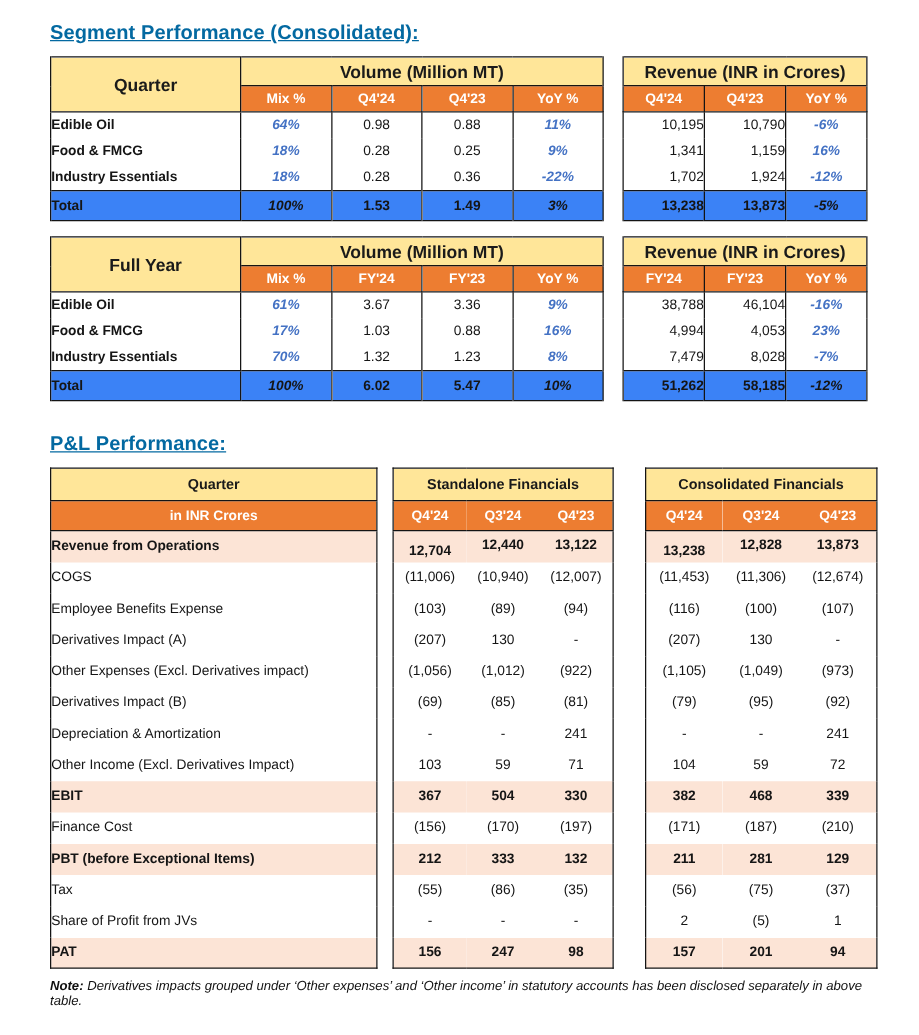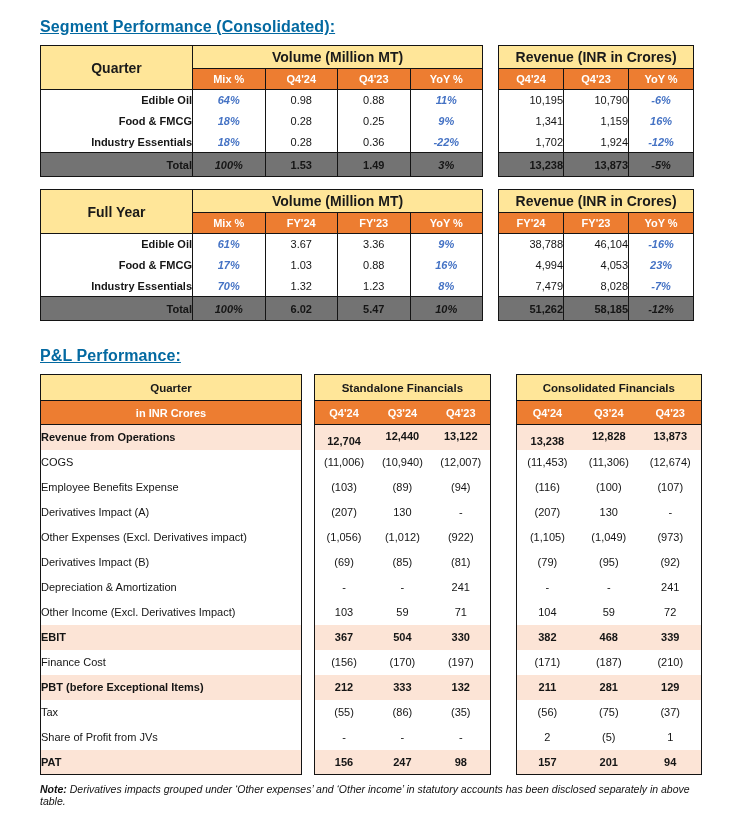--- a/index.html
+++ b/index.html
@@ -23,23 +23,23 @@
     border-left:1.2px solid #141414; border-right:1.2px solid #141414;
     font-size:11px; padding:0; overflow:hidden; white-space:nowrap;
   }
   .yellow { background:#FFE699; color:#1a1a1a; font-weight:bold; text-align:center; }
   .orange { background:#ED7D31; color:#ffffff; font-weight:bold; text-align:center; }
   .seg-vol thead tr.h1 th, .seg-rev thead tr.h1 th { height:23px; font-size:14px; }
   .seg-vol thead tr.h2 th, .seg-rev thead tr.h2 th { height:21px; border-top:1.2px solid #141414; border-bottom:1.3px solid #141414; }
   .seg-vol tbody td, .seg-rev tbody td { height:21px; }
   .seg-vol tbody tr:first-child td, .seg-rev tbody tr:first-child td { border-top:1.3px solid #141414; }
   .seg-vol tfoot td, .seg-rev tfoot td {
-    border-top:1.6px solid #141414; height:24px; background:#737373; font-weight:bold;
+    border-top:1.6px solid #141414; height:24px; background:#3b82f6; font-weight:bold;
   }
-  .lbl  { text-align:right; padding-left:7px; font-weight:bold; }
+  .lbl  { text-align:left; padding-left:7px; font-weight:bold; }
   .blue { color:#4472C4; font-style:italic; font-weight:bold; text-align:center; }
   .num  { text-align:center; }
   .rnum { text-align:right; padding-right:16px; }
   .titalic { font-style:italic; text-align:center; }
 
   
   .pnl-wrap { display:flex; align-items:flex-start; margin-top:2px; }
   .pnl-labels { width:262px; border:1.7px solid #141414; }
   .pnl-nums   { width:176px; border:1.7px solid #141414; margin-left:12px; }
   .pnl-nums.second { width:186px; margin-left:25px; }

